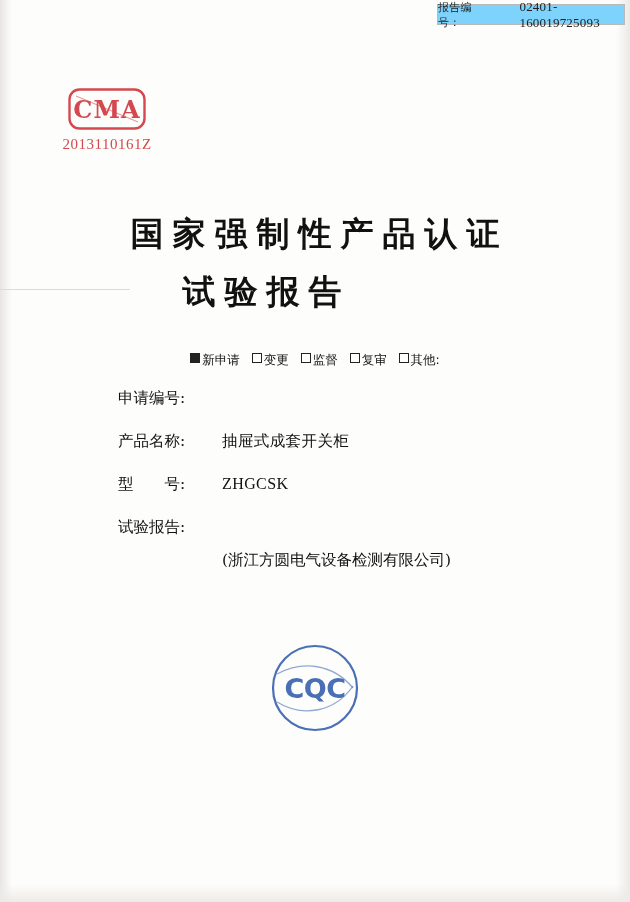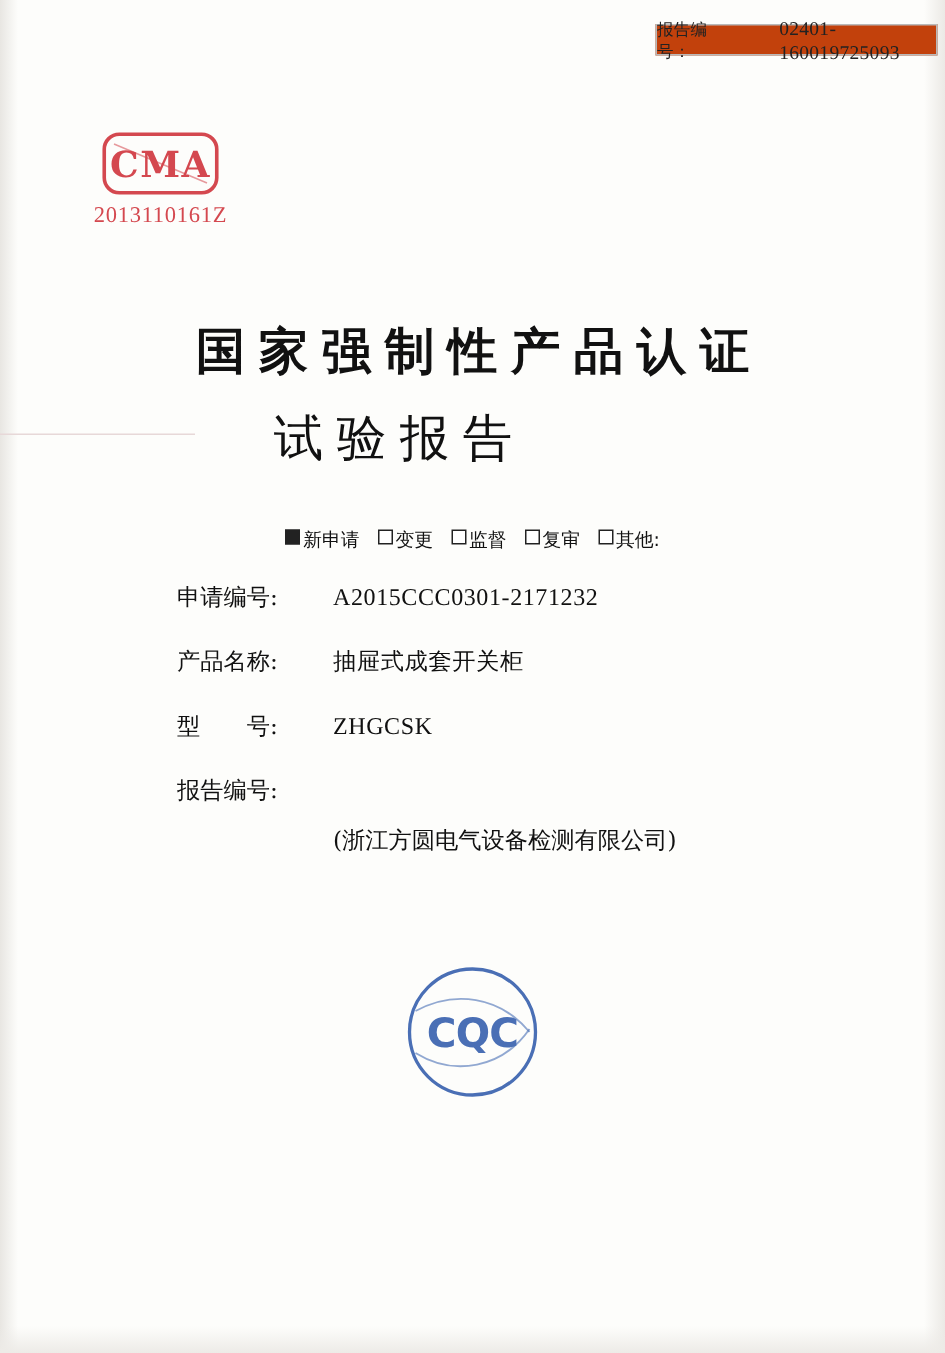--- a/index.html
+++ b/index.html
@@ -52,26 +52,26 @@
     position: absolute;
     left: 0; top: 289px;
     width: 130px; height: 1px;
     background: #e7d8d8;
     pointer-events: none;
   }
 
   
   .report-no {
     position: absolute;
-    top: 16px;
+    top: 4px;
     left: 437px;
     width: 186px;
     height: 19px;
     border: 1px solid #b9b9b9;
-    background: #c2410c;
+    background: #7dd3fc;
     display: flex;
     align-items: center;
     gap: 4px;
     font-size: 11px;
     color: #222;
     letter-spacing: 0.2px;
   }
   .report-no .label { font-family: "DejaVu Sans", sans-serif; font-size: 11px; }
   .report-no .value { font-family: "Liberation Serif", serif; font-size: 13px; margin-left: 28px; }
 
@@ -151,21 +151,21 @@
     text-indent: 9px;
   }
   .title-sub {
     position: absolute;
     top: 270px;
     left: 0;
     width: 524px;
     text-align: center;
     font-family: "DejaVu Serif", serif;
     font-size: 33px;
-    font-weight: normal;
+    font-weight: bold;
     letter-spacing: 9px;
     color: #111;
     text-indent: 9px;
   }
 
   
   .checkbox-row {
     position: absolute;
     top: 336px;
     left: 0;
@@ -279,35 +279,34 @@
     <span class="cb-item"><span class="cb-box"></span><span>变更</span></span>
     <span class="cb-item"><span class="cb-box"></span><span>监督</span></span>
     <span class="cb-item"><span class="cb-box"></span><span>复审</span></span>
     <span class="cb-item"><span class="cb-box"></span><span>其他:</span></span>
   </div>
 
   <div class="fields">
 
     <div class="field-row">
       <span class="field-label">申请编号:</span>
-      <span class="field-value">A2015CCC0301-2171232</span>
     </div>
 
     <div class="field-row">
       <span class="field-label">产品名称:</span>
       <span class="field-value cjk">抽屉式成套开关柜</span>
     </div>
 
     <div class="field-row">
       <span class="field-label">型　　号:</span>
       <span class="field-value">ZHGCSK</span>
     </div>
 
     <div class="field-row">
-      <span class="field-label">报告编号:</span>
+      <span class="field-label">试验报告:</span>
     </div>
 
     <div class="field-second-line">(浙江方圆电气设备检测有限公司)</div>
 
   </div>
 
   <div class="cqc-seal">
     <svg width="104" height="104" viewBox="0 0 104 104" xmlns="http://www.w3.org/2000/svg">
       <circle cx="52" cy="52" r="42" fill="none" stroke="#4a6fb5" stroke-width="2.2"></circle>
       <path d="M14 38 C 40 24, 70 28, 90 52" fill="none" stroke="#4a6fb5" stroke-width="1.3" opacity="0.6"></path>

